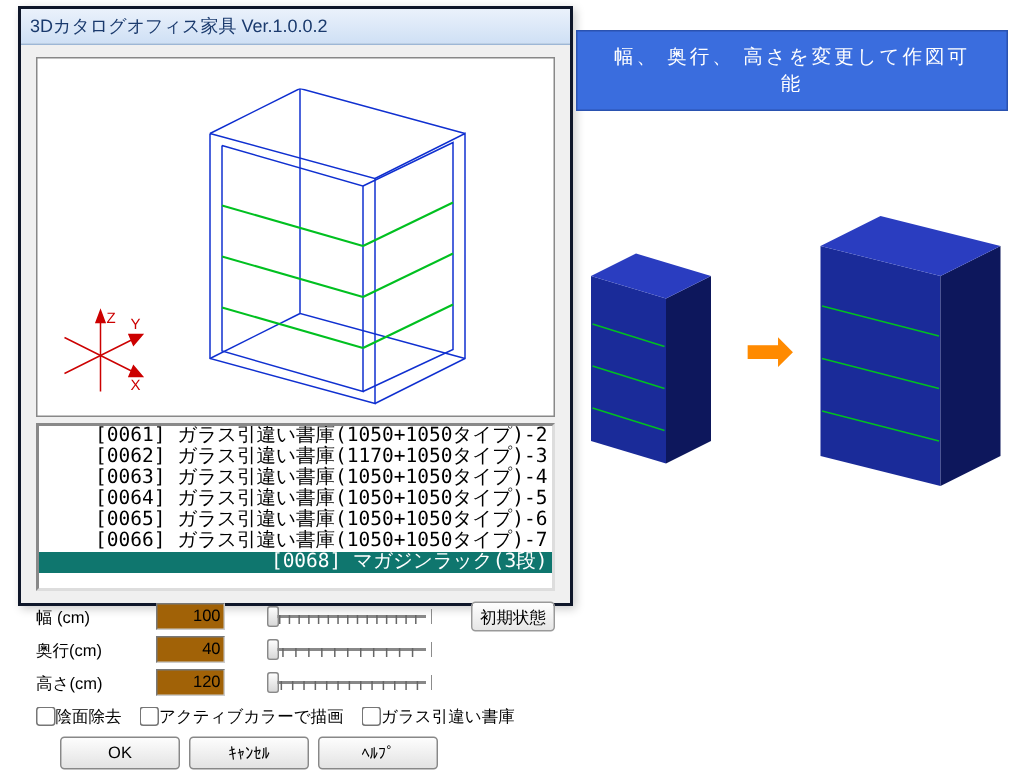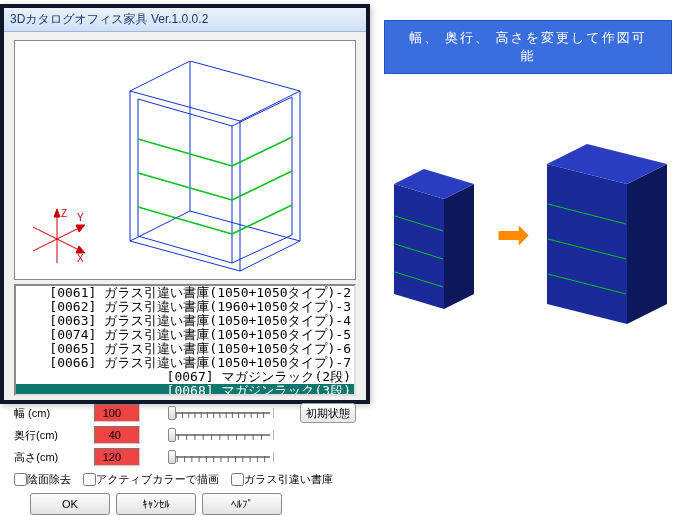--- a/index.html
+++ b/index.html
@@ -6,25 +6,25 @@
   body {
     font-family: "MS UI Gothic", "MS PGothic", sans-serif;
     font-size: 12px;
     background: #fff;
     width: 679px;
     height: 516px;
     position: relative;
   }
   .dialog {
     position: absolute;
-    left: 0;
+    left: 12px;
     top: 4px;
     width: 370px;
     height: 400px;
-    border: 4px solid #0f172a;
+    border: 2px solid #0f172a;
     background: #f0f0f0;
     box-shadow: 2px 2px 6px rgba(0,0,0,0.2);
   }
   .titlebar {
     height: 24px;
     background: linear-gradient(to bottom, #eaf1fb, #cfe0f5);
     border-bottom: 1px solid #9db7d6;
     display: flex;
     align-items: center;
     padding: 0 6px;
@@ -78,23 +78,23 @@
   }
   .param-label {
     width: 56px;
     font-size: 11px;
   }
   .param-input {
     width: 46px;
     height: 18px;
     text-align: right;
     border: 1px inset #ccc;
-    background: #ef4444;
-    font-size: 11px;
-    padding-right: 18px;
+    background: #a16207;
+    font-size: 11px;
+    padding-right: 2px;
   }
   .slider-box {
     flex: 1;
     height: 18px;
     margin: 0 4px;
     position: relative;
   }
   .slider-track {
     position: absolute;
     top: 8px;
@@ -229,26 +229,25 @@
         <line x1="30" y1="32" x2="30" y2="56"></line>
       </g>
       <text x="34" y="10" font-size="10" fill="#cc0000">Z</text>
       <text x="50" y="14" font-size="10" fill="#cc0000">Y</text>
       <text x="50" y="55" font-size="10" fill="#cc0000">X</text>
     </svg>
   </div>
 
   <div class="listbox" id="listbox">
       <div class="list-item">[0061] ガラス引違い書庫(1050+1050タイプ)-2</div>
-      <div class="list-item">[0062] ガラス引違い書庫(1960+1050タイプ)-3</div>
+      <div class="list-item">[0062] ガラス引違い書庫(1170+1050タイプ)-3</div>
       <div class="list-item">[0063] ガラス引違い書庫(1050+1050タイプ)-4</div>
-      <div class="list-item">[0074] ガラス引違い書庫(1050+1050タイプ)-5</div>
+      <div class="list-item">[0064] ガラス引違い書庫(1050+1050タイプ)-5</div>
       <div class="list-item">[0065] ガラス引違い書庫(1050+1050タイプ)-6</div>
       <div class="list-item">[0066] ガラス引違い書庫(1050+1050タイプ)-7</div>
-      <div class="list-item">[0067] マガジンラック(2段)</div>
       <div class="list-item selected">[0068] マガジンラック(3段)</div>
     </div>
 
   <div class="param-rows">
     <div class="param-row">
       <span class="param-label">幅  (cm)</span>
       <input class="param-input" value="100" style="">
       <div class="slider-box">
         <div class="slider-track"></div>
         <svg class="slider-ticks" width="100%" height="10">

